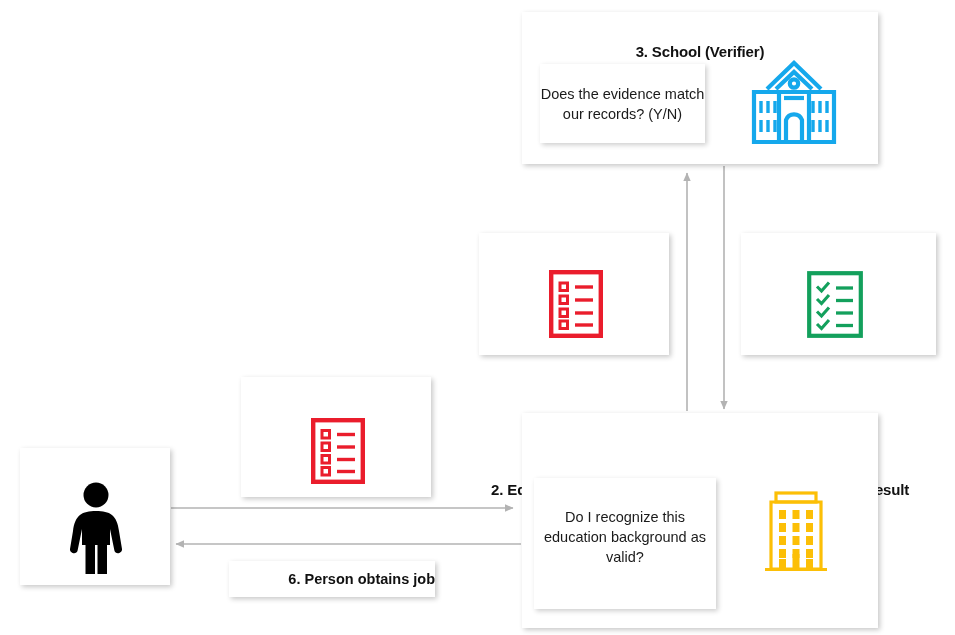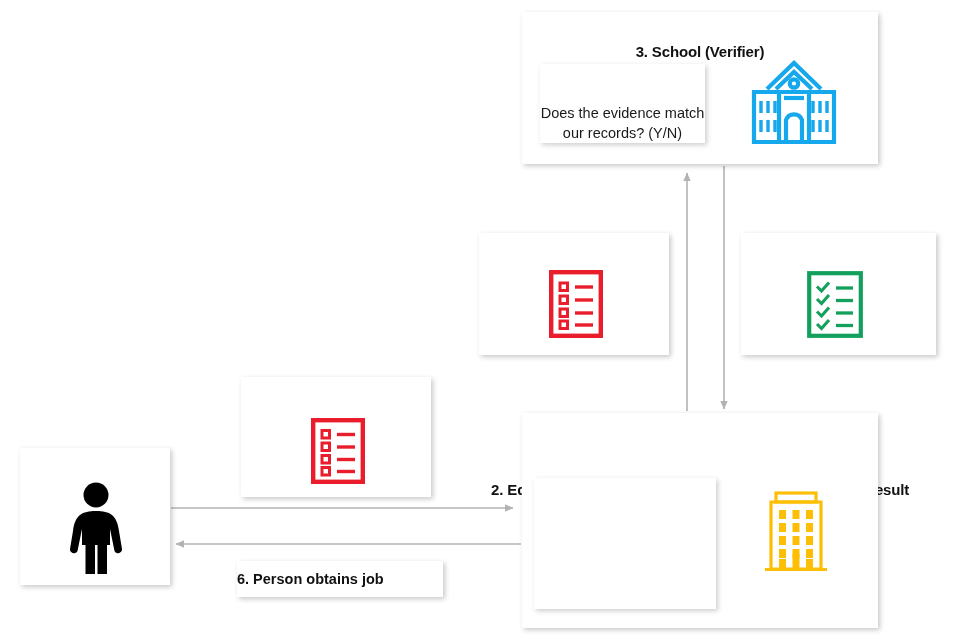--- a/index.html
+++ b/index.html
@@ -36,21 +36,21 @@
     font-size: 15px;
     letter-spacing: -0.15px;
     color: #111111;
   }
   .inner-box {
     position: absolute;
     background: #ffffff;
     box-shadow: 2px 2px 5px rgba(0,0,0,0.20);
     box-sizing: border-box;
     display: flex;
-    align-items: flex-end;
+    align-items: center;
     justify-content: center;
     text-align: center;
     font-size: 14.5px;
     line-height: 20px;
     color: #1a1a1a;
   }
   .icon-wrap {
     position: absolute;
     display: block;
   }
@@ -80,22 +80,22 @@
   #evidence1-icon  { left: 311px;  top: 418px; width: 54px;  height: 66px; }
 
   #employer-box    { left: 522px;  top: 413px; width: 356px; height: 215px; }
   #employer-question { left: 534px; top: 478px; width: 182px; height: 131px;
                        flex-direction: column; }
   #employer-icon   { left: 762px;  top: 490px; width: 68px;  height: 85px; }
 
   #person-box      { left: 20px;   top: 448px; width: 150px; height: 137px; }
   #person-icon     { left: 68px;   top: 482px; width: 56px;  height: 92px; }
 
-  #job-box         { left: 237px;  top: 561px; width: 206px; height: 36px;
-                     display: flex; align-items: center; justify-content: flex-start; }
+  #job-box         { left: 229px;  top: 561px; width: 206px; height: 36px;
+                     display: flex; align-items: center; justify-content: flex-end; }
   #job-label       { font-weight: bold; font-size: 14.5px; color: #111111; }
 
   .q-line { display: block; }
   .q-gap  { height: 13px; }
 </style>
 </head>
 <body>
 
 <div id="canvas">
 
@@ -219,20 +219,21 @@
         <line x1="26" y1="41.5" x2="44" y2="41.5"></line>
         <line x1="26" y1="53.5" x2="44" y2="53.5"></line>
       </g>
     </svg>
   </div>
 
   <div class="box" id="employer-box">
     
   </div>
   <div class="inner-box" id="employer-question">
+    <span class="q-line">Do I recognize this education background as valid?</span>
     <span class="q-gap"></span>
   </div>
   <div class="icon-wrap" id="employer-icon">
     <svg viewBox="0 0 68 85" width="68" height="85" xmlns="http://www.w3.org/2000/svg">
 
       <rect x="14" y="3" width="40" height="9" fill="none" stroke="#fcbf06" stroke-width="3.2"></rect>
 
       <path d="M9,12 L59,12 L59,79 L9,79 Z" fill="none" stroke="#fcbf06" stroke-width="3.2"></path>
 
       <line x1="3" y1="79.5" x2="65" y2="79.5" stroke="#fcbf06" stroke-width="3.2"></line>

